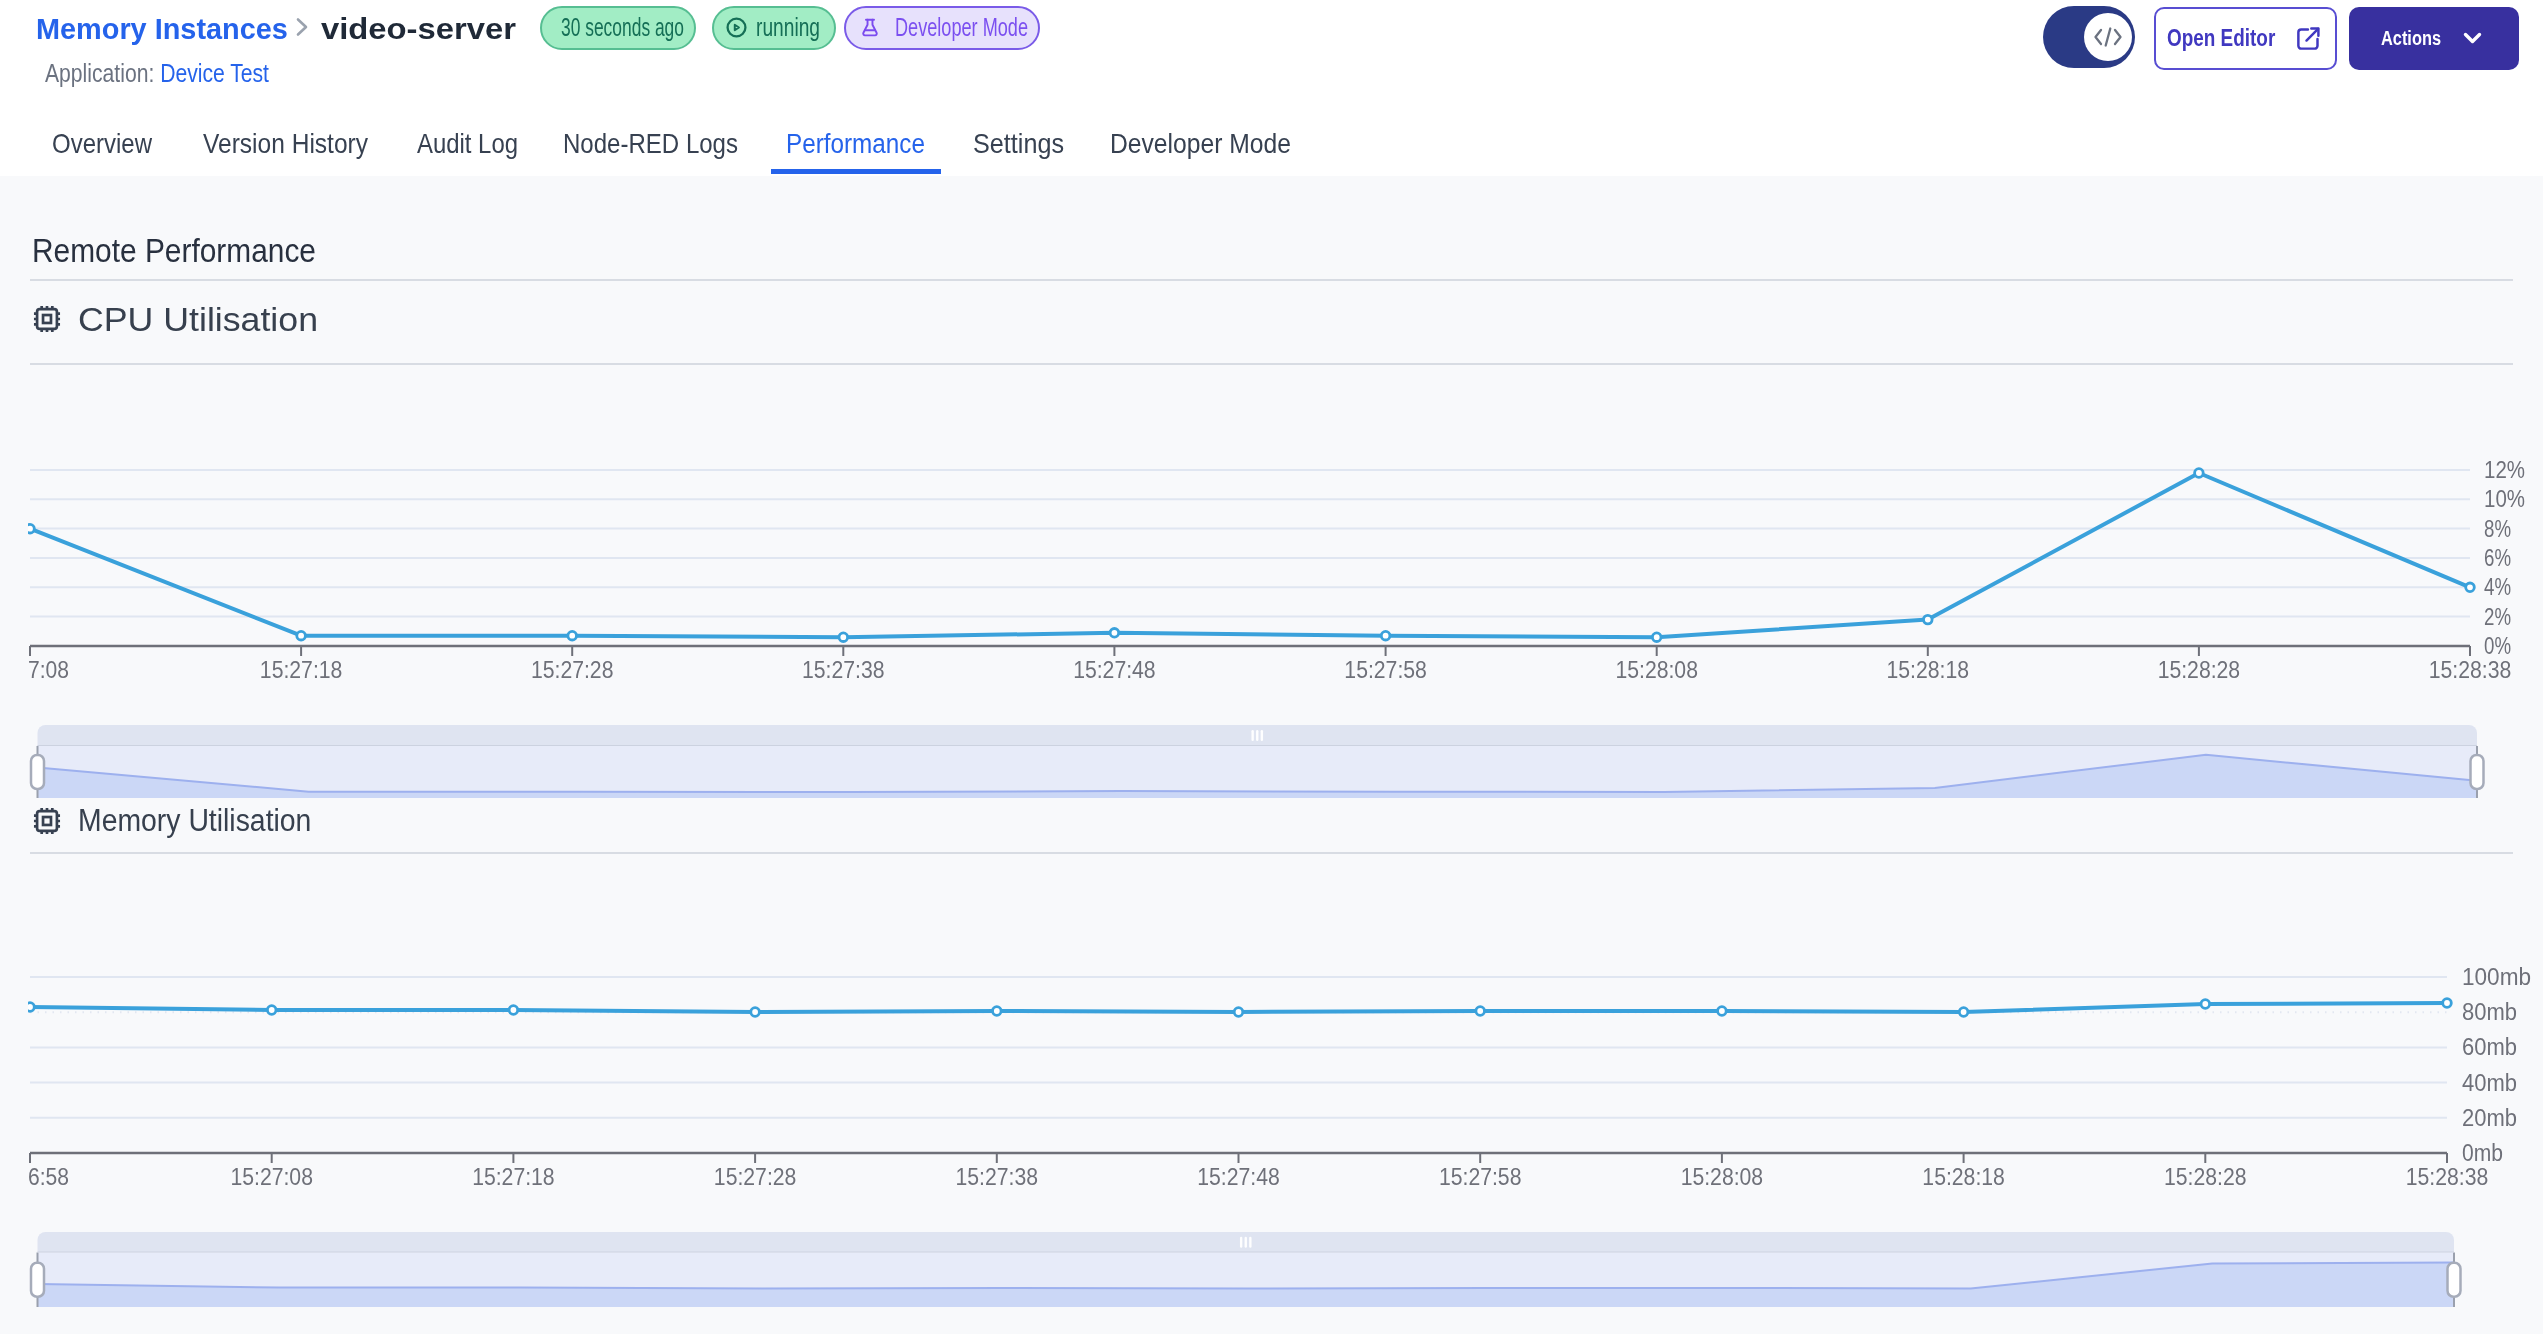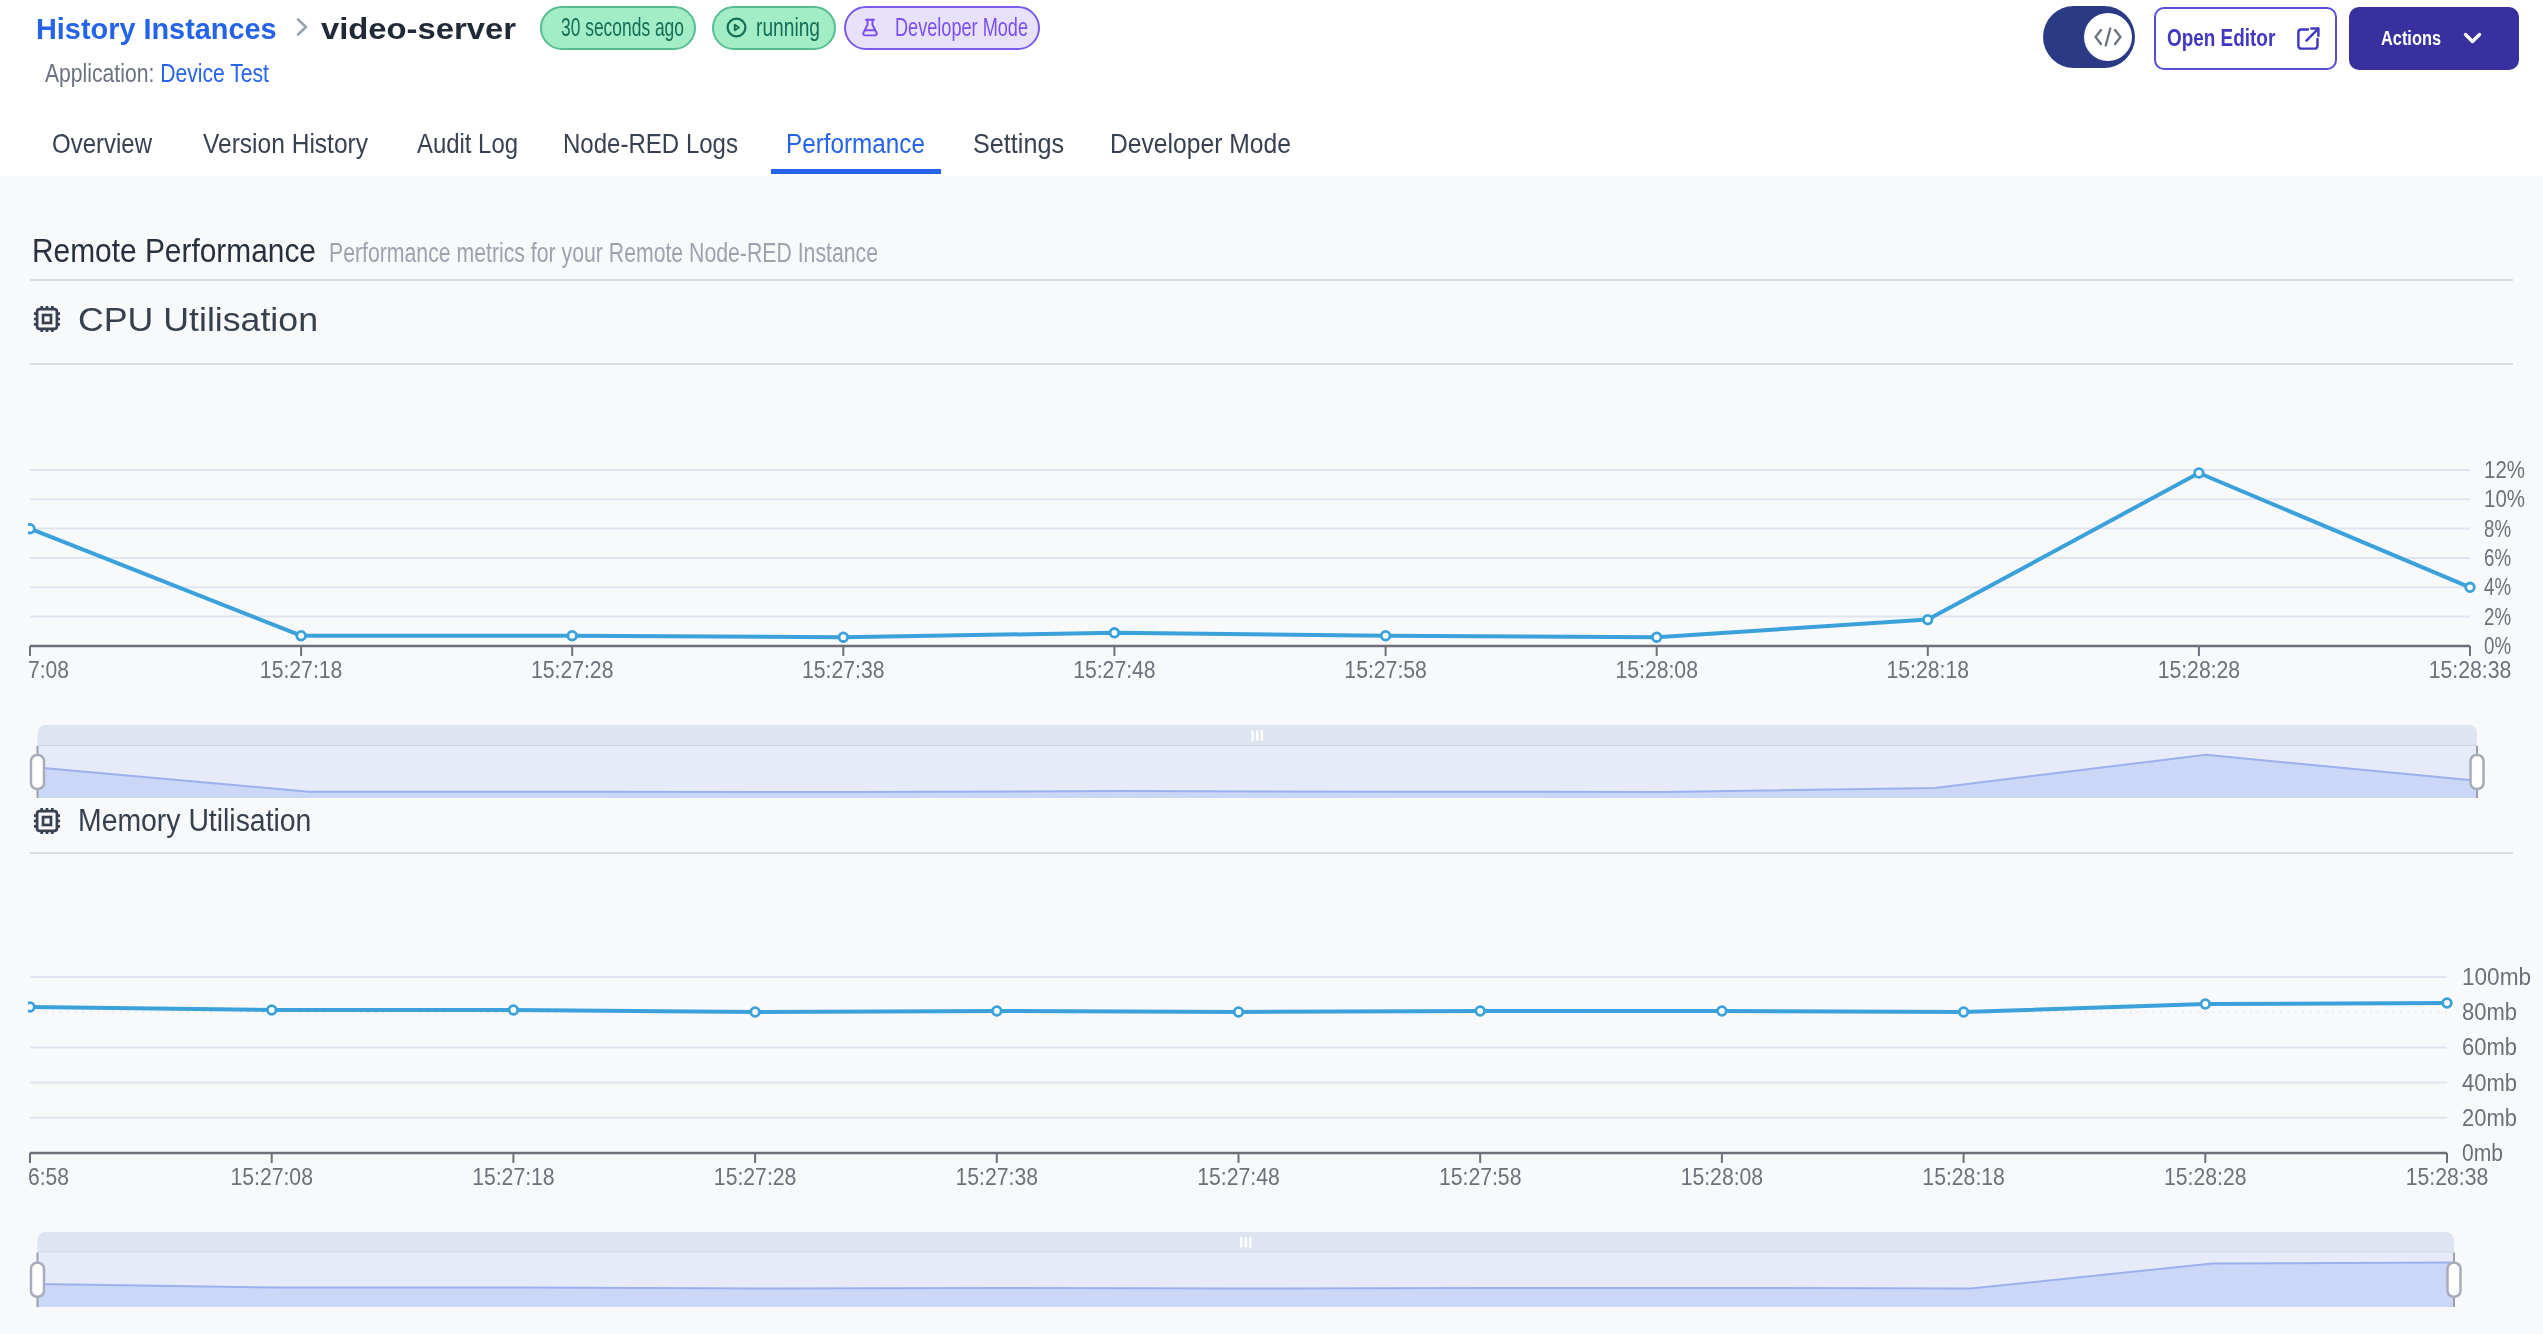--- a/index.html
+++ b/index.html
@@ -8,21 +8,21 @@
   .abs { position:absolute; }
   .sx { transform-origin:0 50%; display:inline-block; white-space:nowrap; }
   #page { position:relative; width:2543px; height:1334px; }
   #bodybg { left:0; top:176px; width:2543px; height:1158px; background:#f8f9fb; }
 </style>
 </head>
 <body>
 <div id="page">
   <div id="bodybg" class="abs"></div>
 
-  <div class="abs" style="left:36px; top:13px; height:32px; line-height:32px; font-size:29px; font-weight:bold; color:#2563eb;"><span class="sx" style="transform: scaleX(0.995153);">History Instances</span></div>
+  <div class="abs" style="left:36px; top:13px; height:32px; line-height:32px; font-size:29px; font-weight:bold; color:#2563eb;"><span class="sx" style="transform: scaleX(0.995153);">Memory Instances</span></div>
   <svg class="abs" style="left:294px; top:17px;" width="16" height="20" viewBox="0 0 16 20" fill="none">
     <path d="M4 2.5 L12 10 L4 17.5" stroke="#9aa2ae" stroke-width="2.6" stroke-linecap="round" stroke-linejoin="round"></path>
   </svg>
   <div class="abs" style="left:321px; top:13px; height:32px; line-height:32px; font-size:29px; font-weight:bold; color:#1f2937;"><span class="sx" style="transform: scaleX(1.13043);">video-server</span></div>
 
   <div class="abs" style="left:540px; top:6px; width:156px; height:44px; border-radius:22px; background:#a2edc5; border:2px solid #56be92;"></div>
   <div class="abs" style="left:561px; top:6px; width:124px; height:44px; line-height:42px; font-size:25px; color:#156f56;"><span class="sx" style="transform: scaleX(0.69676);">30 seconds ago</span></div>
 
   <div class="abs" style="left:712px; top:6px; width:124px; height:44px; border-radius:22px; background:#a2edc5; border:2px solid #56be92;"></div>
   <svg class="abs" style="left:726px; top:17px;" width="21" height="21" viewBox="0 0 24 24" fill="none" stroke="#156f56" stroke-width="2.6">
@@ -67,21 +67,20 @@
   <div class="abs tab" style="left:203px; top:129px;"><span class="sx" style="transform: scaleX(0.886203);">Version History</span></div>
   <div class="abs tab" style="left:417px; top:129px;"><span class="sx" style="transform: scaleX(0.863248);">Audit Log</span></div>
   <div class="abs tab" style="left:563px; top:129px;"><span class="sx" style="transform: scaleX(0.868015);">Node-RED Logs</span></div>
   <div class="abs tab" style="left:786px; top:129px; color:#2563eb;"><span class="sx" style="transform: scaleX(0.876885);">Performance</span></div>
   <div class="abs tab" style="left:973px; top:129px;"><span class="sx" style="transform: scaleX(0.909574);">Settings</span></div>
   <div class="abs tab" style="left:1110px; top:129px;"><span class="sx" style="transform: scaleX(0.89094);">Developer Mode</span></div>
   <div class="abs" style="left:771px; top:169px; width:170px; height:5px; background:#2563eb;"></div>
   <style>.tab{ font-size:27.7px; color:#374151; height:30px; line-height:30px; }</style>
 
   <div class="abs" style="left:32px; top:232px; height:38px; line-height:38px; font-size:33px; color:#28303f; white-space:nowrap;"><span class="sx" style="transform: scaleX(0.905495);">Remote Performance</span></div>
-  <div class="abs" style="left:329px; top:238px; height:30px; line-height:30px; font-size:27.7px; color:#9ca3af; white-space:nowrap;"><span class="sx" style="transform: scaleX(0.767262);">Performance metrics for your Remote Node-RED Instance</span></div>
   <div class="abs" style="left:30px; top:279px; width:2483px; height:2px; background:#d8dce3;"></div>
 
   <svg class="abs cpuicon" style="left:30px; top:302px;" width="34" height="34" viewBox="0 0 24 24" fill="none" stroke="#374151" stroke-width="1.9">
     <rect x="5" y="5" width="14" height="14" rx="1.8"></rect>
     <rect x="9.2" y="9.2" width="5.6" height="5.6"></rect>
     <path d="M8.25 2.8v2.2M12 2.8v2.2M15.75 2.8v2.2M8.25 19v2.2M12 19v2.2M15.75 19v2.2M2.8 8.25h2.2M2.8 12h2.2M2.8 15.75h2.2M19 8.25h2.2M19 12h2.2M19 15.75h2.2"></path>
   </svg>
   <div class="abs" style="left:78px; top:302px; height:34px; line-height:34px; font-size:34px; color:#37404e;"><span class="sx" style="transform: scaleX(1.04975);">CPU Utilisation</span></div>
   <div class="abs" style="left:30px; top:363px; width:2483px; height:2px; background:#d8dce3;"></div>
 

